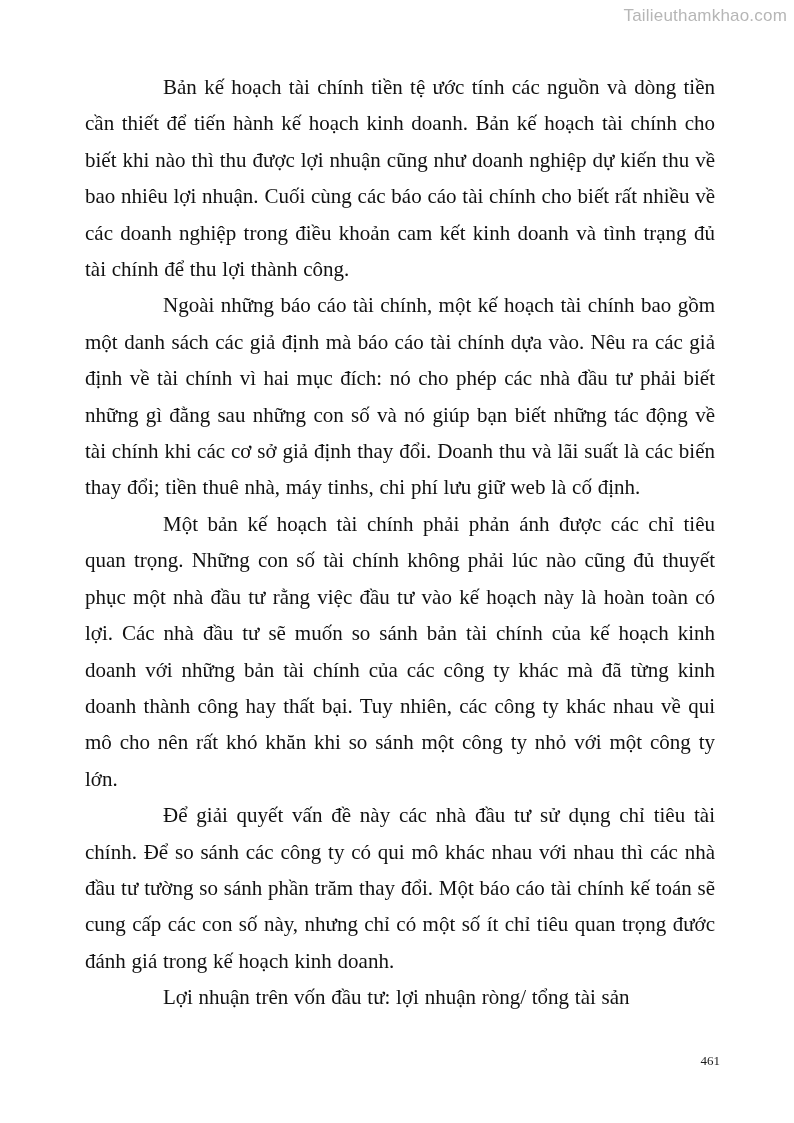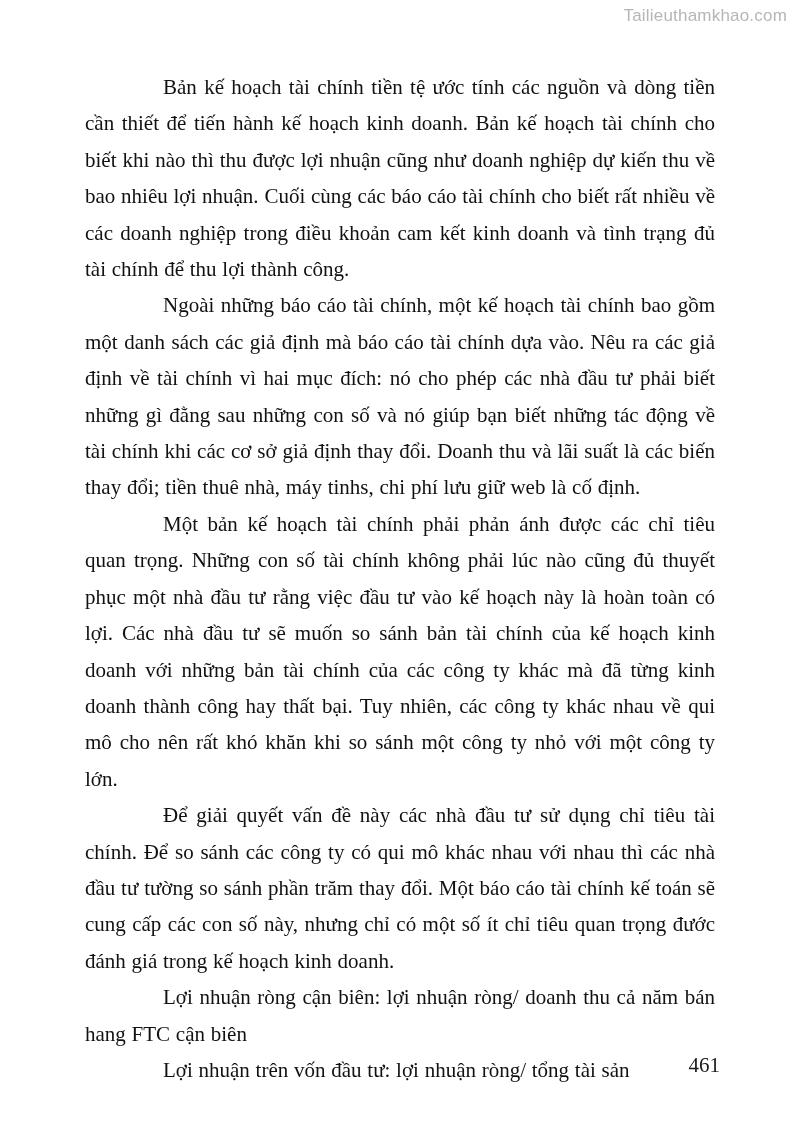--- a/index.html
+++ b/index.html
@@ -37,35 +37,34 @@
     font-size: 21px;
     line-height: 36.4px;
     text-align: justify;
     text-indent: 78px;
     word-spacing: 0.5px;
   }
   .page-number {
     position: absolute;
     right: 74px;
     top: 1053px;
-    font-size: 21px;
+    font-size: 13px;
     color: #1a1a1a;
   }
 </style>
 </head>
 <body>
 
 <div class="page">
 
   <div class="watermark">Tailieuthamkhao.com</div>
 
   <div class="body-text">
     <p>Bản kế hoạch tài chính tiền tệ ước tính các nguồn và dòng tiền cần thiết để tiến hành kế hoạch kinh doanh. Bản kế hoạch tài chính cho biết khi nào thì thu được lợi nhuận cũng như doanh nghiệp dự kiến thu về bao nhiêu lợi nhuận. Cuối cùng các báo cáo tài chính cho biết rất nhiều về các doanh nghiệp trong điều khoản cam kết kinh doanh và tình trạng đủ tài chính để thu lợi thành công.</p>
     <p>Ngoài những báo cáo tài chính, một kế hoạch tài chính bao gồm một danh sách các giả định mà báo cáo tài chính dựa vào. Nêu ra các giả định về tài chính vì hai mục đích: nó cho phép các nhà đầu tư phải biết những gì đằng sau những con số và nó giúp bạn biết những tác động về tài chính khi các cơ sở giả định thay đổi. Doanh thu và lãi suất là các biến thay đổi; tiền thuê nhà, máy tinhs, chi phí lưu giữ web là cố định.</p>
     <p>Một bản kế hoạch tài chính phải phản ánh được các chỉ tiêu quan trọng. Những con số tài chính không phải lúc nào cũng đủ thuyết phục một nhà đầu tư rằng việc đầu tư vào kế hoạch này là hoàn toàn có lợi. Các nhà đầu tư sẽ muốn so sánh bản tài chính của kế hoạch kinh doanh với những bản tài chính của các công ty khác mà đã từng kinh doanh thành công hay thất bại. Tuy nhiên, các công ty khác nhau về qui mô cho nên rất khó khăn khi so sánh một công ty nhỏ với một công ty lớn.</p>
     <p>Để giải quyết vấn đề này các nhà đầu tư sử dụng chỉ tiêu tài chính. Để so sánh các công ty có qui mô khác nhau với nhau thì các nhà đầu tư tường so sánh phần trăm thay đổi. Một báo cáo tài chính kế toán sẽ cung cấp các con số này, nhưng chỉ có một số ít chỉ tiêu quan trọng đước đánh giá trong kế hoạch kinh doanh.</p>
-    <p>Lợi nhuận ròng cận biên: lợi nhuận ròng/ doanh thu cả năm bán hang FTC cận biên</p>
     <p>Lợi nhuận trên vốn đầu tư: lợi nhuận ròng/ tổng tài sản</p>
   </div>
 
   <div class="page-number">461</div>
 
 </div>
 
 </body></html>

